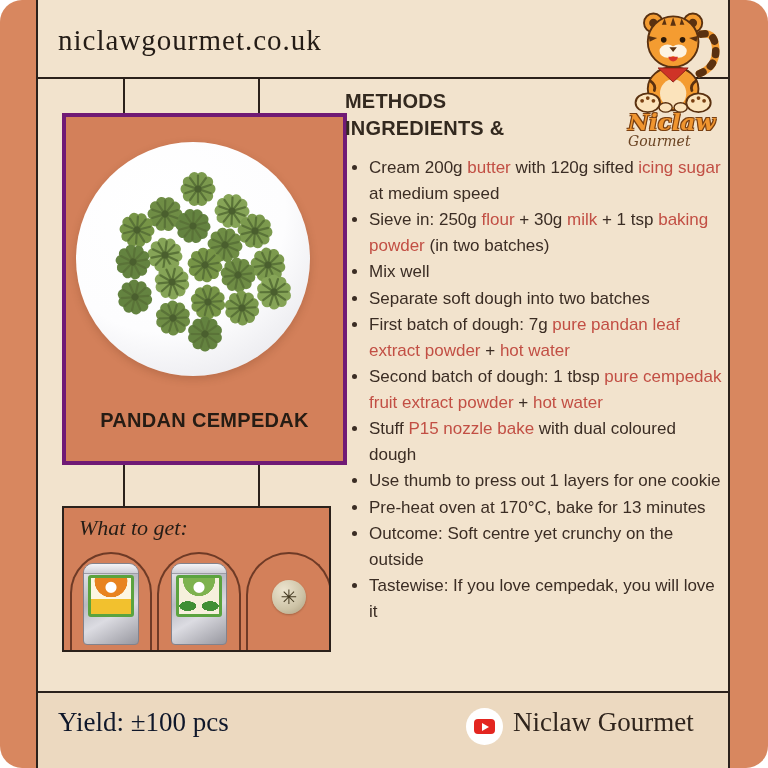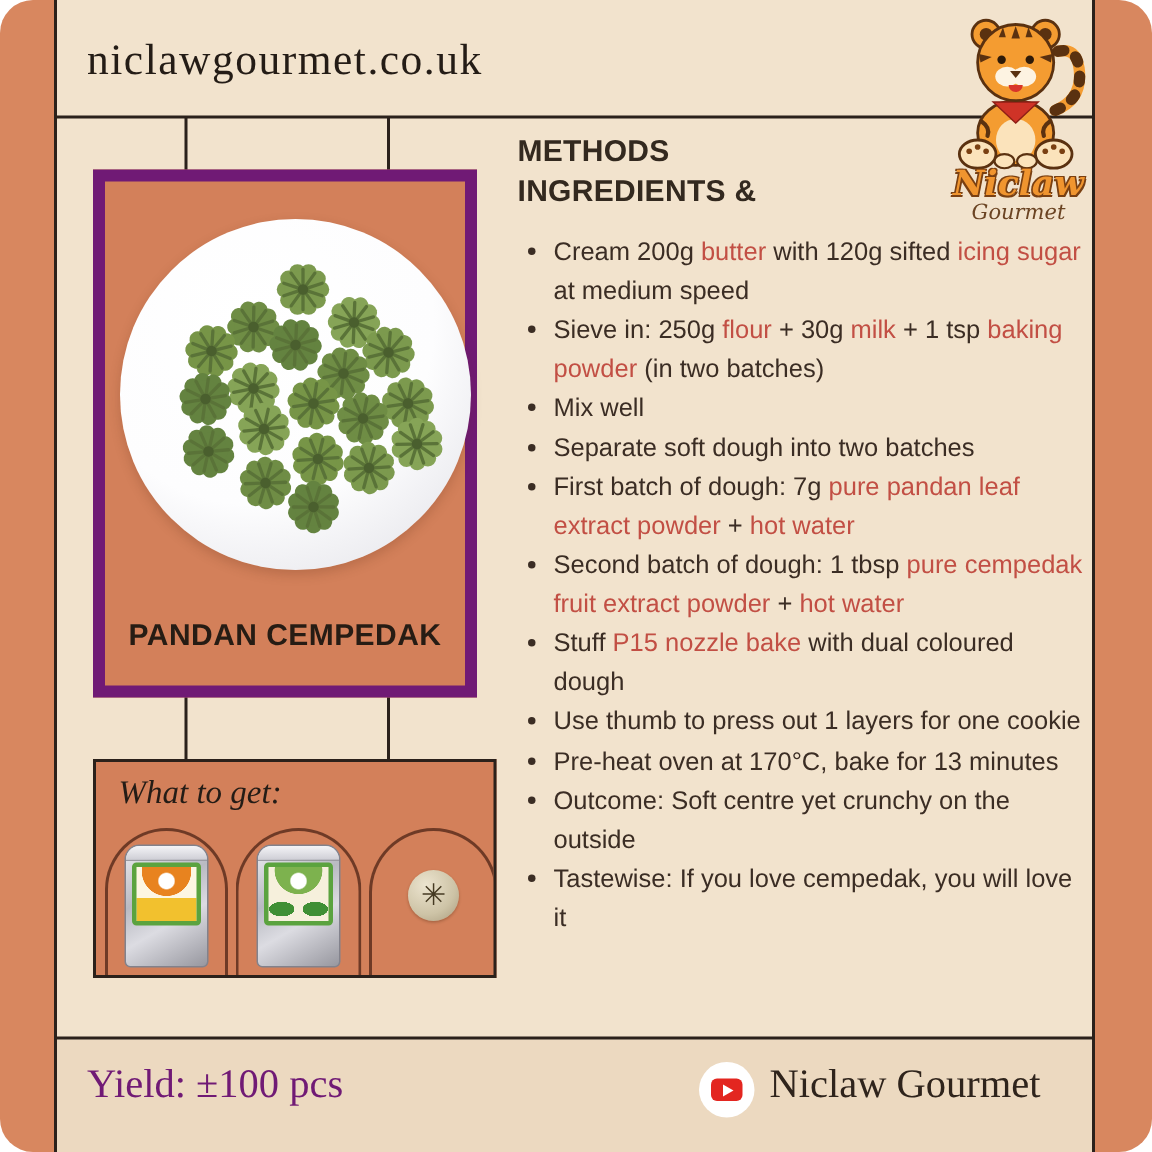--- a/index.html
+++ b/index.html
@@ -14,31 +14,31 @@
     box-sizing:border-box;
   }
   .footer-band{position:absolute;left:38px;top:693px;width:690px;height:75px;background:#ecd9c0;}
   .hline{position:absolute;left:36px;width:694px;height:2px;background:#2b211b;z-index:1;}
   .vline{position:absolute;width:2px;background:#2b211b;z-index:1;}
   .header-title{
     position:absolute;left:58px;top:24px;z-index:2;
     font-family:"Liberation Serif",serif;font-size:29px;color:#241c16;letter-spacing:1px;
   }
   
-  .brand{position:absolute;left:628px;top:6px;width:102px;text-align:center;z-index:3;}
+  .brand{position:absolute;left:628px;top:6px;width:102px;text-align:left;z-index:3;}
   .brand-name{
     font-family:"DejaVu Serif",serif;font-style:italic;font-weight:bold;font-size:23px;
     color:#f0952f;margin-top:-8px;line-height:24px;
     text-shadow:-1px -1px 0 #7a4012,1px -1px 0 #7a4012,-1px 1px 0 #7a4012,1px 1px 0 #7a4012;
   }
   .brand-sub{font-family:"DejaVu Serif",serif;font-style:italic;font-size:14px;color:#6b4423;line-height:15px;}
   
   .photo-card{
-    position:absolute;left:62px;top:113px;width:256px;height:352px;
-    background:#d3805a;border:8px solid #701a75;box-sizing:border-box;z-index:2;
+    position:absolute;left:62px;top:113px;width:285px;height:352px;
+    background:#d3805a;border:4px solid #701a75;box-sizing:border-box;z-index:2;
   }
   .plate{
     position:absolute;left:10px;top:25px;width:234px;height:234px;border-radius:50%;
     background:radial-gradient(circle at 38% 30%,#ffffff 0%,#fdfdfe 55%,#ececf0 80%,#dfdfe5 100%);
     box-shadow:0 3px 8px rgba(90,40,20,.22);
   }
   .plate svg{position:absolute;left:0;top:0;}
   .caption{
     position:absolute;left:0;right:0;top:290px;text-align:center;
     font-weight:bold;font-size:20px;line-height:26px;color:#261c14;letter-spacing:.3px;
@@ -88,21 +88,21 @@
     color:#453a22;font-size:20px;line-height:20px;
     box-shadow:0 1px 2px rgba(60,30,10,.3);
   }
   
   .ingredients{position:absolute;left:345px;top:88px;width:382px;z-index:2;}
   .ing-heading{font-size:20px;font-weight:bold;color:#33291f;line-height:27px;letter-spacing:.2px;}
   ul.ing-list{margin:13px 0 0;padding-left:24px;font-size:17px;line-height:25.5px;color:#3b2d24;}
   ul.ing-list li{margin-bottom:1px;}
   .accent{color:#c24f44;}
   
-  .footer-yield{position:absolute;left:58px;top:707px;font-family:"Liberation Serif",serif;font-size:27px;color:#701a75;z-index:2;}
+  .footer-yield{position:absolute;left:58px;top:707px;font-family:"Liberation Serif",serif;font-size:27px;color:#0f172a;z-index:2;}
   .yt-badge{position:absolute;left:466px;top:708px;width:37px;height:37px;background:#ffffff;border-radius:50%;z-index:2;}
   .yt-play{position:absolute;left:8px;top:11px;width:21px;height:15px;background:#e32620;border-radius:4px;}
   .yt-tri{position:absolute;left:8px;top:4px;width:0;height:0;border-left:7px solid #ffffff;border-top:4px solid transparent;border-bottom:4px solid transparent;}
   .footer-channel{position:absolute;left:513px;top:707px;font-family:"Liberation Serif",serif;font-size:27px;color:#2f241c;z-index:2;}
 </style>
 </head>
 <body>
 
 <div id="poster">
   <div class="cream-band"></div>

